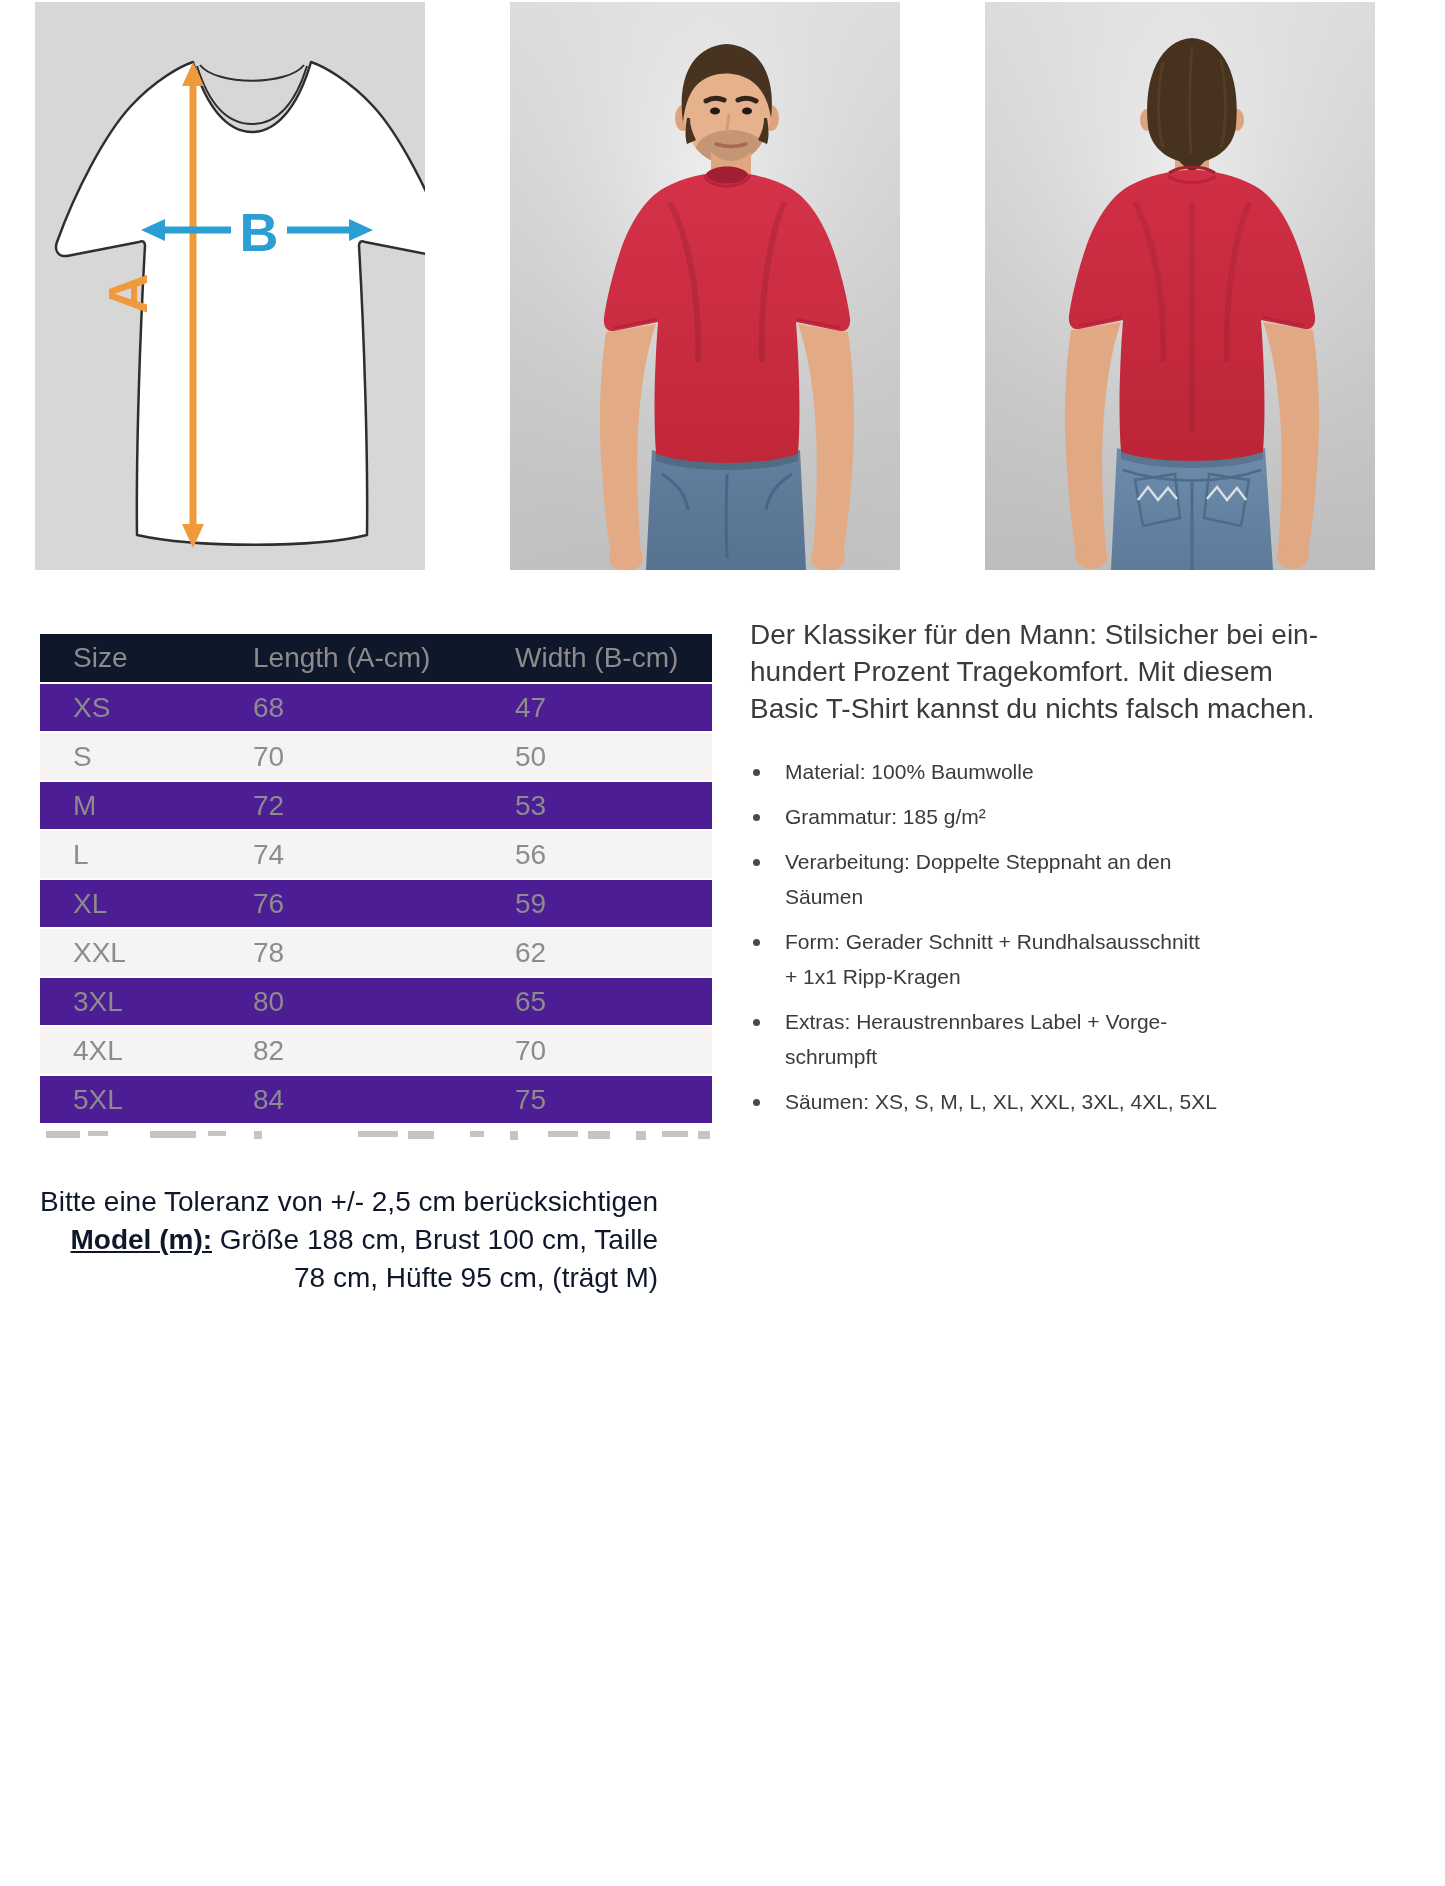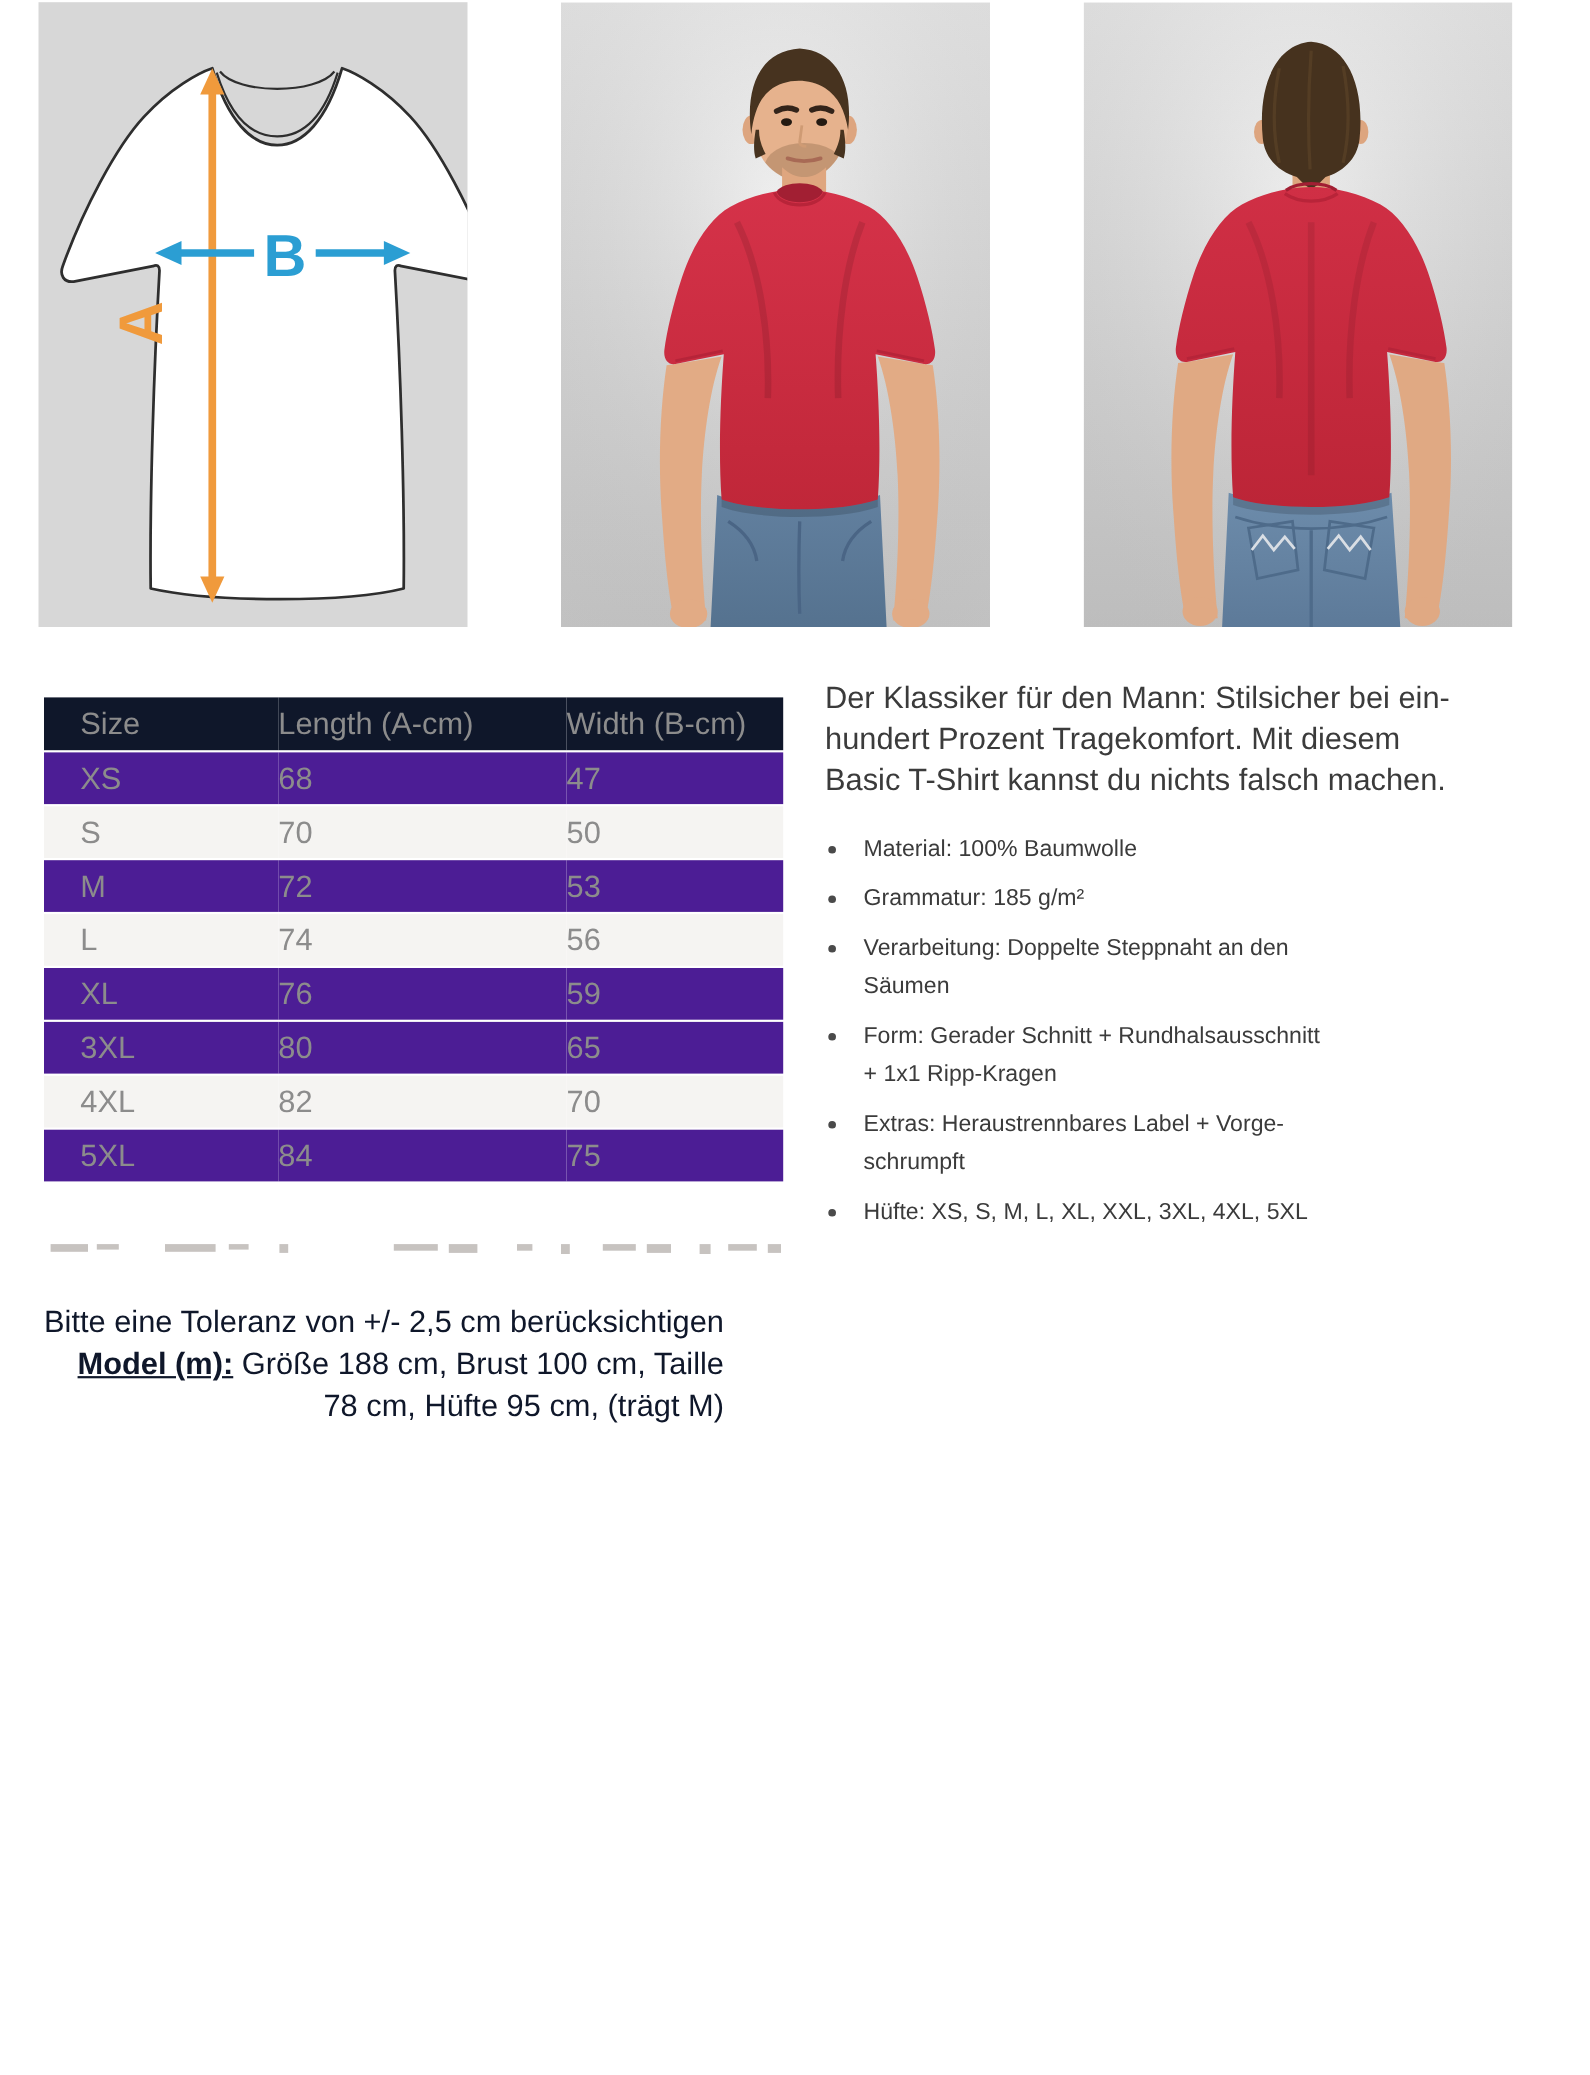--- a/index.html
+++ b/index.html
@@ -261,20 +261,25 @@
         <tr class="row-light">
           <td class="cell-pad">L</td>
           <td>74</td>
           <td>56</td>
           </tr>
         <tr class="row-dark">
           <td class="cell-pad">XL</td>
           <td>76</td>
           <td>59</td>
           </tr>
+        <tr class="row-light">
+          <td class="cell-pad">XXL</td>
+          <td>78</td>
+          <td>62</td>
+          </tr>
         <tr class="row-dark">
           <td class="cell-pad">3XL</td>
           <td>80</td>
           <td>65</td>
           </tr>
         <tr class="row-light">
           <td class="cell-pad">4XL</td>
           <td>82</td>
           <td>70</td>
           </tr>
@@ -346,19 +351,19 @@
       <div class="feature">
         <span class="bullet-dot"></span>
         <span class="lines">
           <div>Extras: Heraustrennbares Label + Vorge-</div>
           <div>schrumpft</div>
         </span>
       </div>
       <div class="feature">
         <span class="bullet-dot"></span>
         <span class="lines">
-            <div>Hüfte: XS, S, M, L, XL, XXL, 3XL, 4XL, 5XL</div>
+            <div>Säumen: XS, S, M, L, XL, XXL, 3XL, 4XL, 5XL</div>
           </span>
       </div>
     </div>
   </div>
 
 </div>
 
 </body></html>

